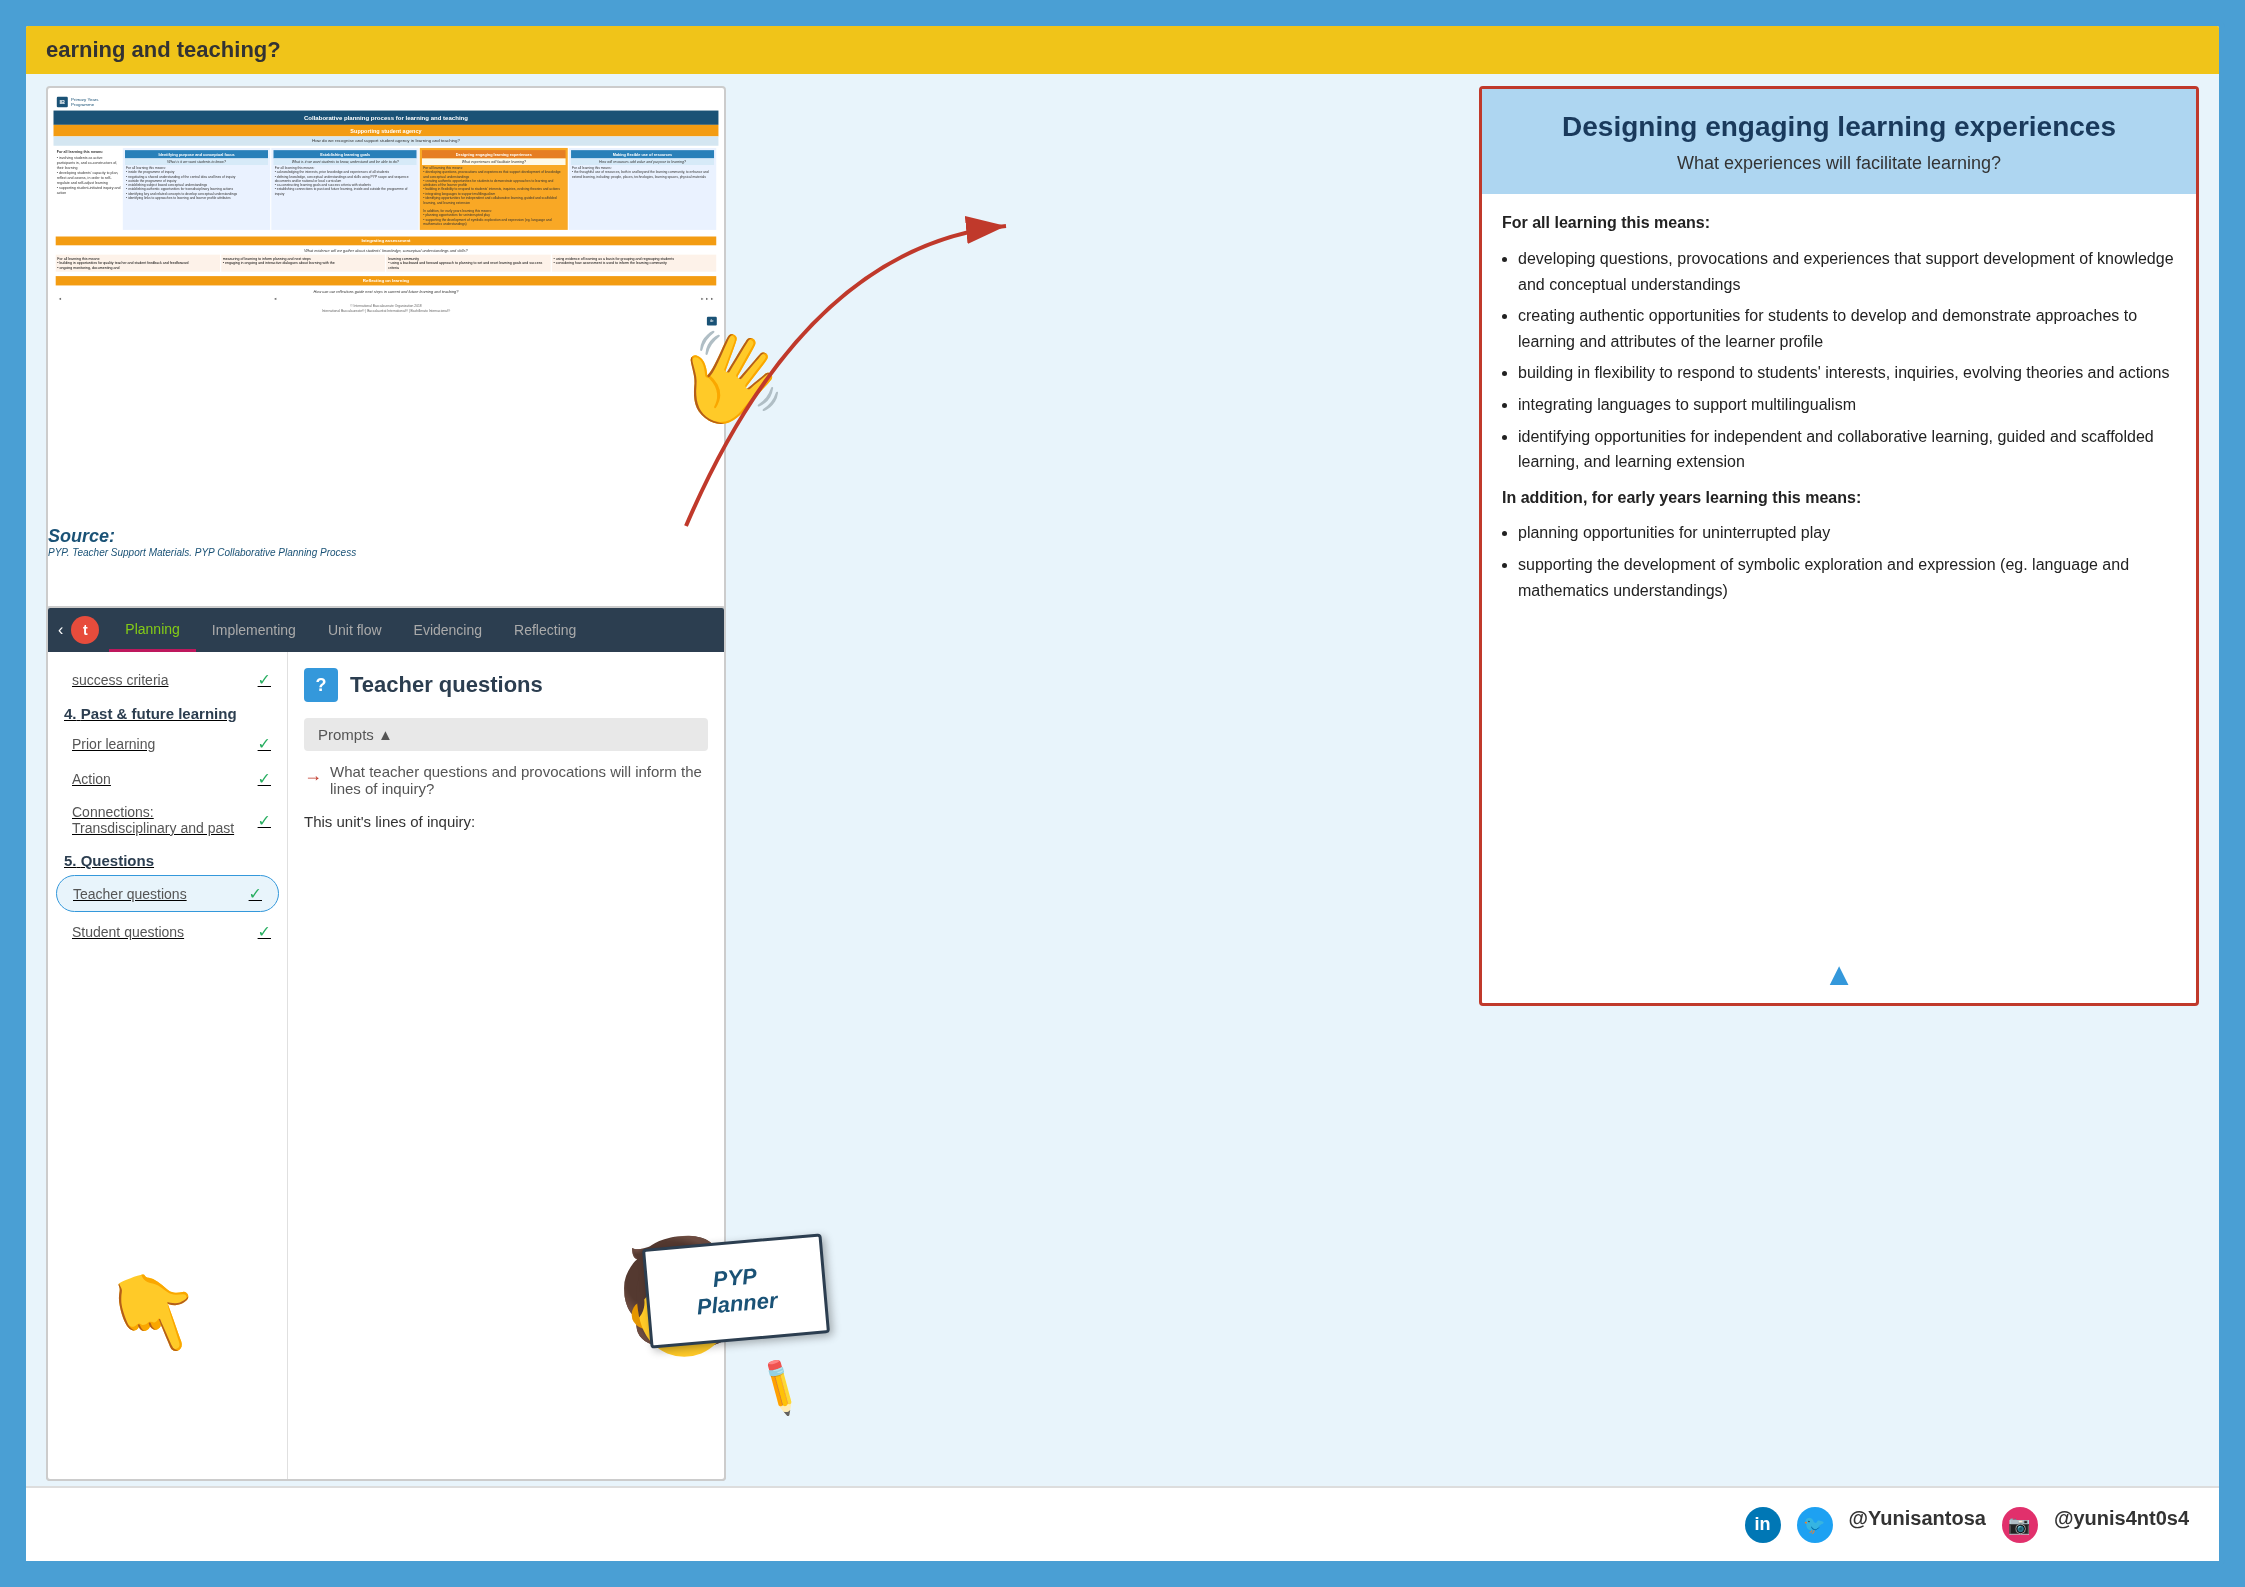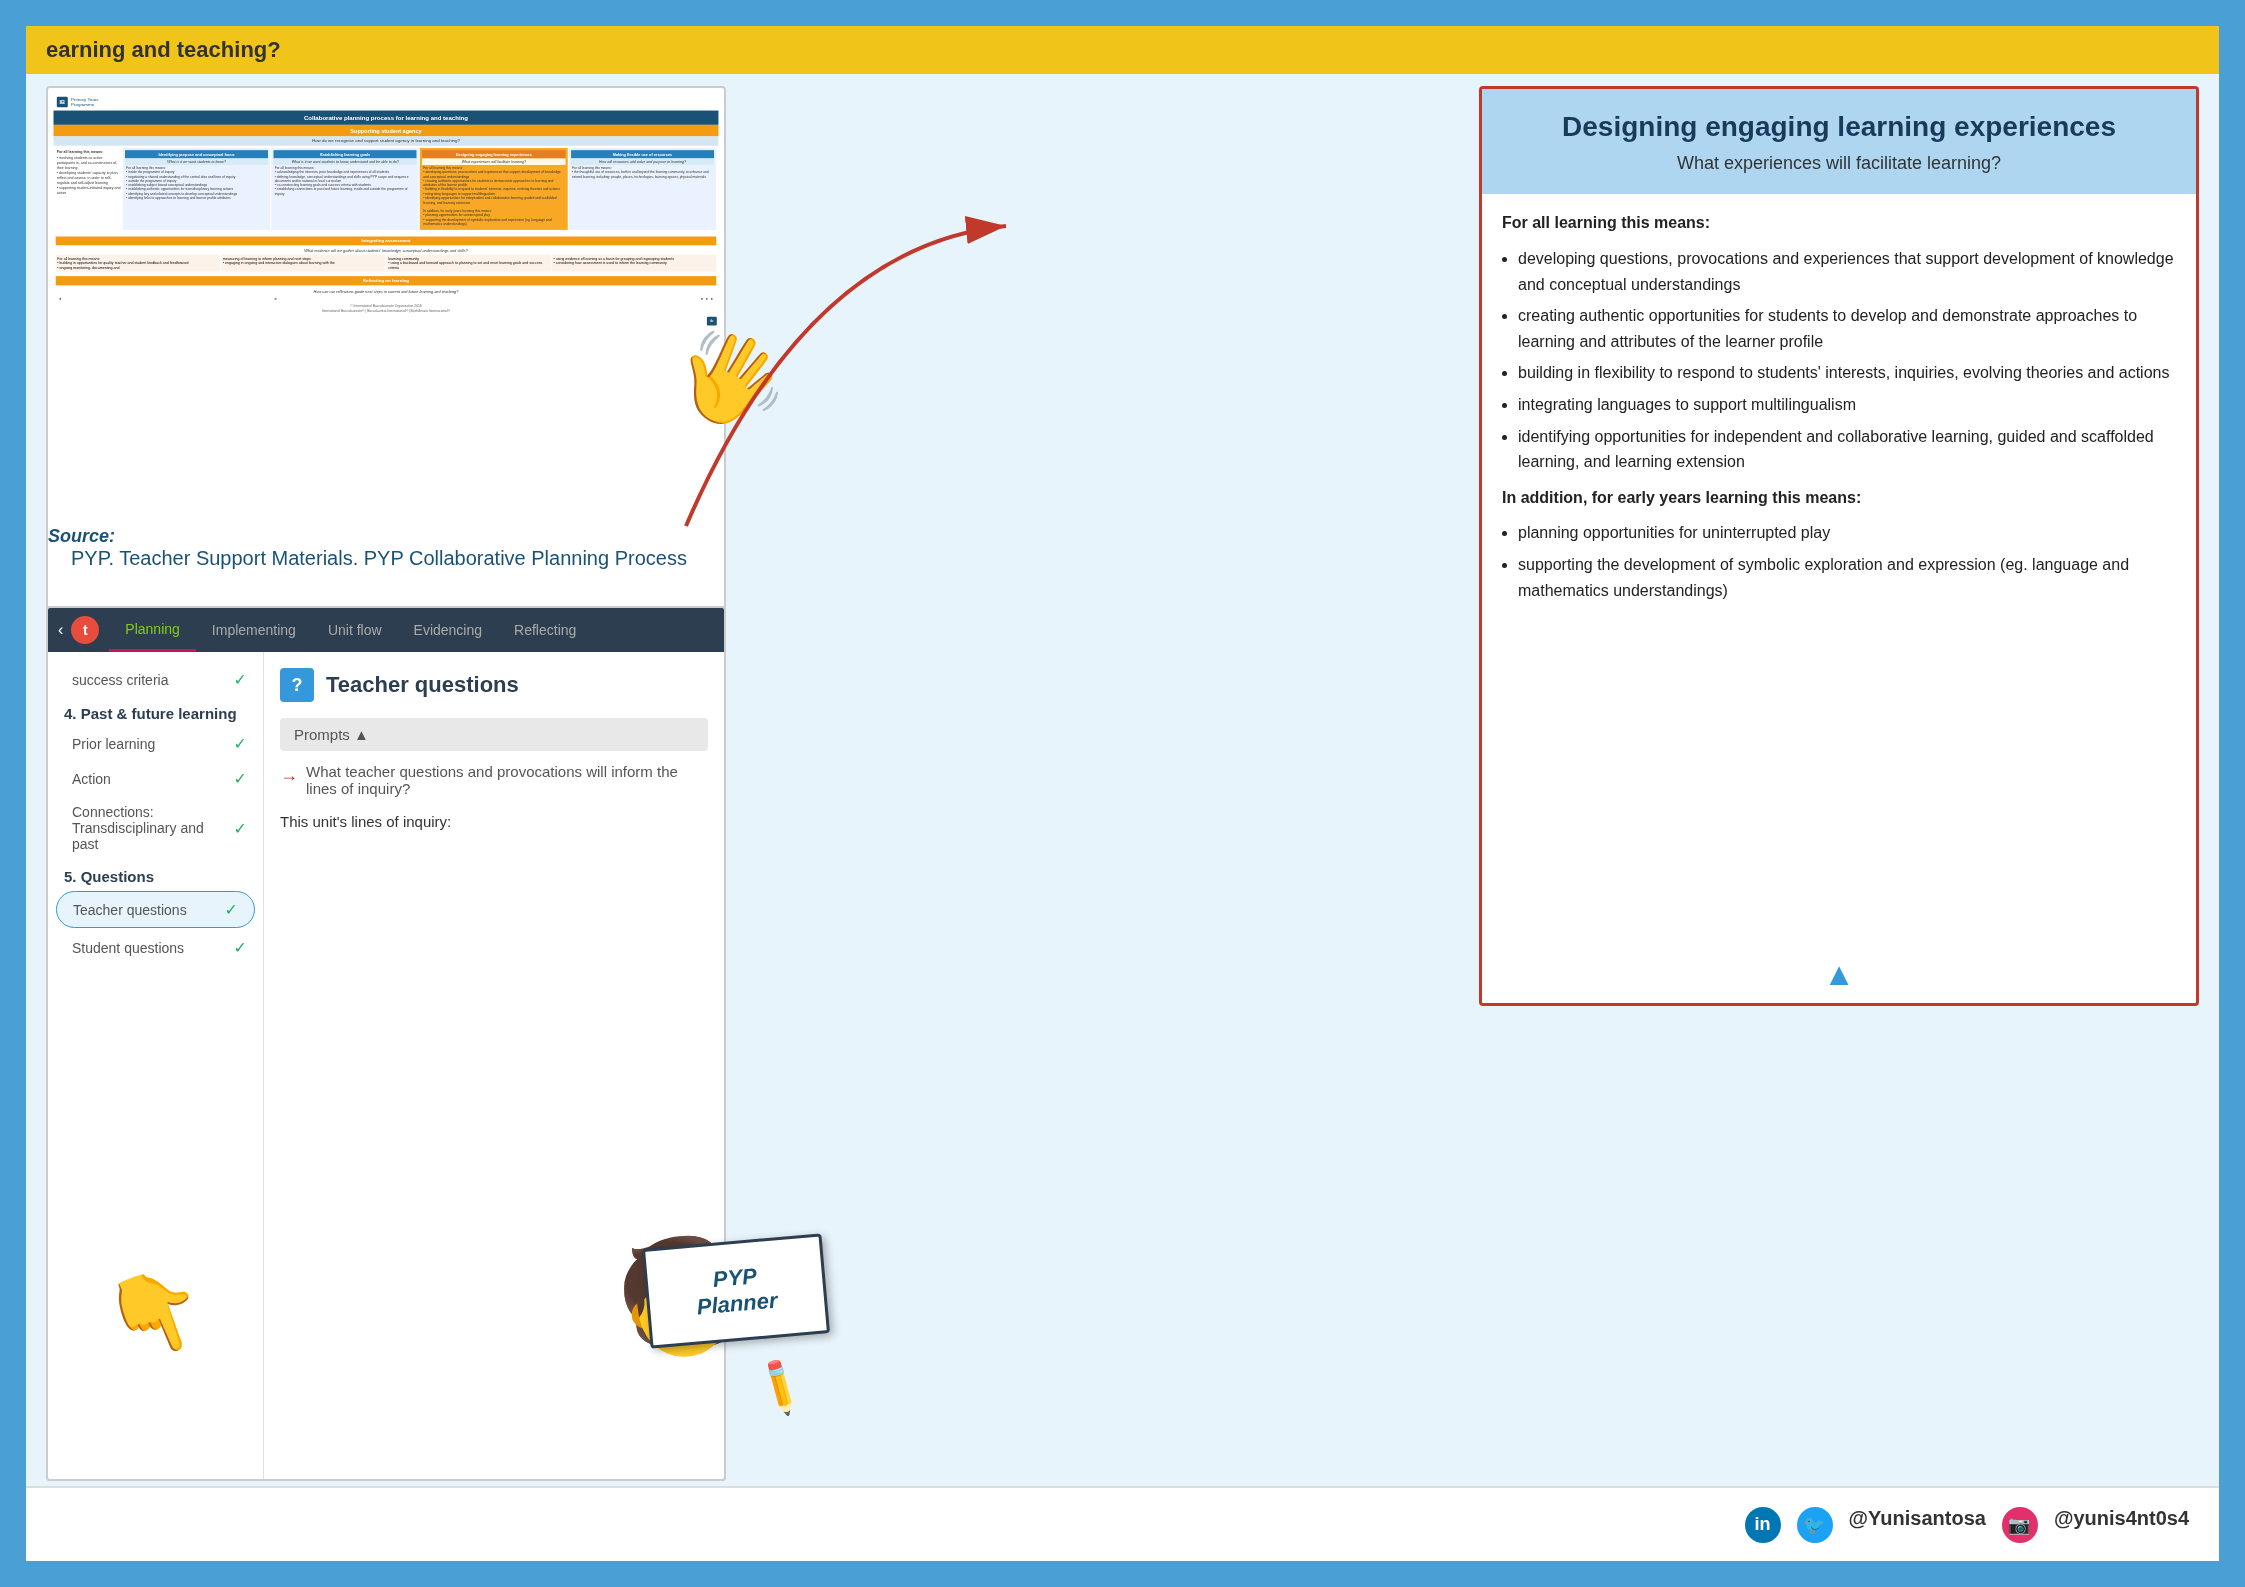--- a/index.html
+++ b/index.html
@@ -455,23 +455,24 @@
       color: #333;
       font-weight: bold;
     }
 
     .middle-panel-content {
       display: flex;
       height: calc(100% - 44px);
     }
 
     .sidebar-column {
-      width: 216px;
+      width: 240px;
       border-right: 1px solid #e0e0e0;
       overflow-y: auto;
+      text-decoration: underline;
     }
 
     .main-area {
       flex: 1;
       padding: 16px;
       overflow-y: auto;
     }
 
     .ib-logo-area {
       display: flex;
@@ -597,21 +598,21 @@
         </div>
         <div style="text-align:right; padding:3px;">
           <div style="display:inline-block; background:#1a5276; color:white; font-size:8px; padding:3px 6px; border-radius:2px;">ib</div>
         </div>
       </div>
     </div>
   </div>
 
   <div style="position:absolute; top:500px; left:22px; z-index:5;">
     <div style="font-size:18px; color:#1a5276; font-style:italic; font-weight:bold;">Source:</div>
-    <div style="font-size:20px; color:#1a5276; margin-left:23px;">PYP. Teacher Support Materials. PYP Collaborative Planning Process</div>
+    <div style="font-size:10px; color:#1a5276; font-style:italic;">PYP. Teacher Support Materials. PYP Collaborative Planning Process</div>
   </div>
 
   <div class="middle-panel">
 
     <div class="nav-tabs">
       <span class="back-btn">‹</span>
       <div class="nav-tab-circle">t</div>
       <div class="nav-tab-item active">
         <span>Planning</span>
       </div>

